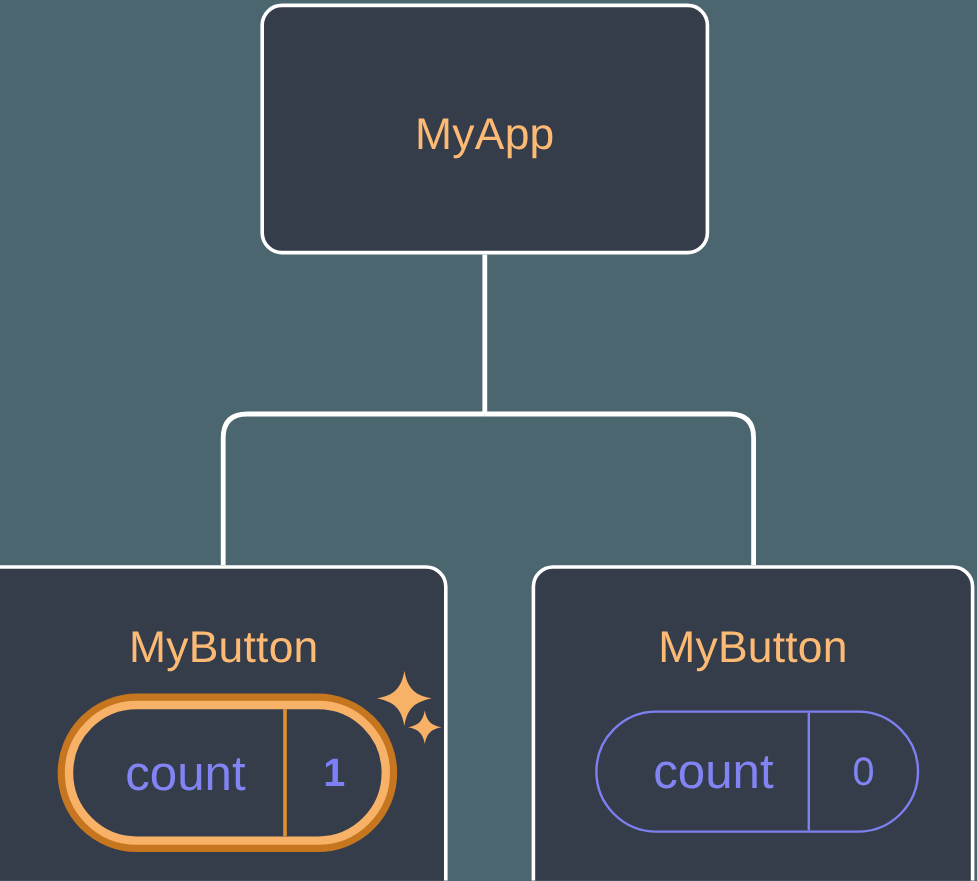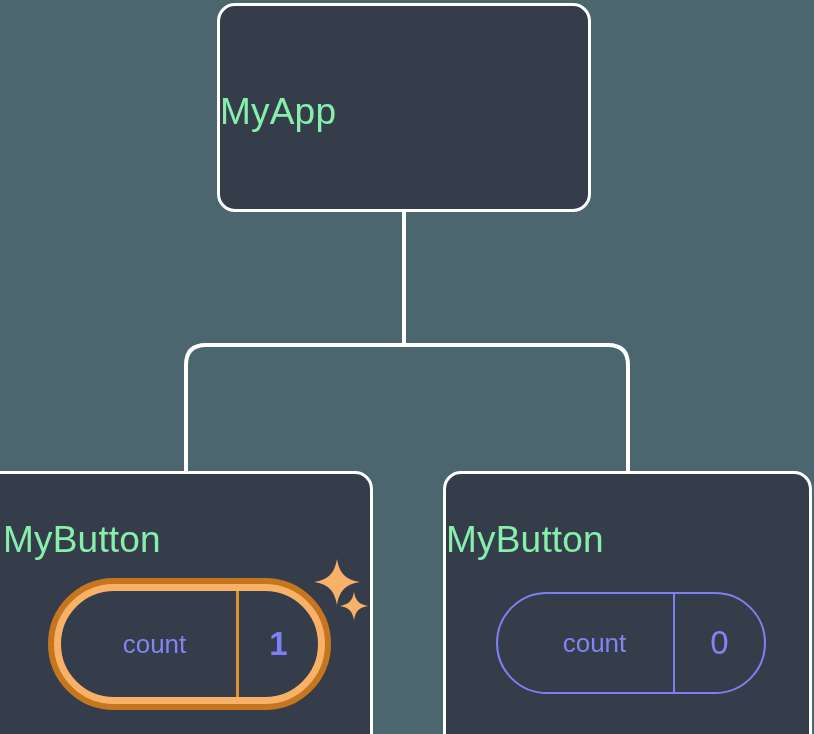--- a/index.html
+++ b/index.html
@@ -52,21 +52,22 @@
     left: 443px;
     top: 471px;
     width: 369px;
     height: 290px;
   }
 
   .node-title {
     position: absolute;
     left: 0;
     right: 0;
-    color: #86efac;
+    text-align: center;
+    color: #fdba74;
     font-size: 37px;
     font-weight: 400;
     letter-spacing: 0.2px;
     white-space: nowrap;
   }
   .node-root .node-title {
     top: 85px;
   }
   .node-child-left .node-title {
     top: 45px;
@@ -86,21 +87,21 @@
     background: #353c4a;
   }
   .pill-cell {
     display: flex;
     align-items: center;
     justify-content: center;
     box-sizing: border-box;
     white-space: nowrap;
   }
   .pill-key {
-    font-size: 26px;
+    font-size: 41px;
     font-weight: 400;
   }
   .pill-val {
     font-size: 33px;
   }
 
   
   .pill-plain {
     border: 2px solid #7d80f0;
     left: 50px;

